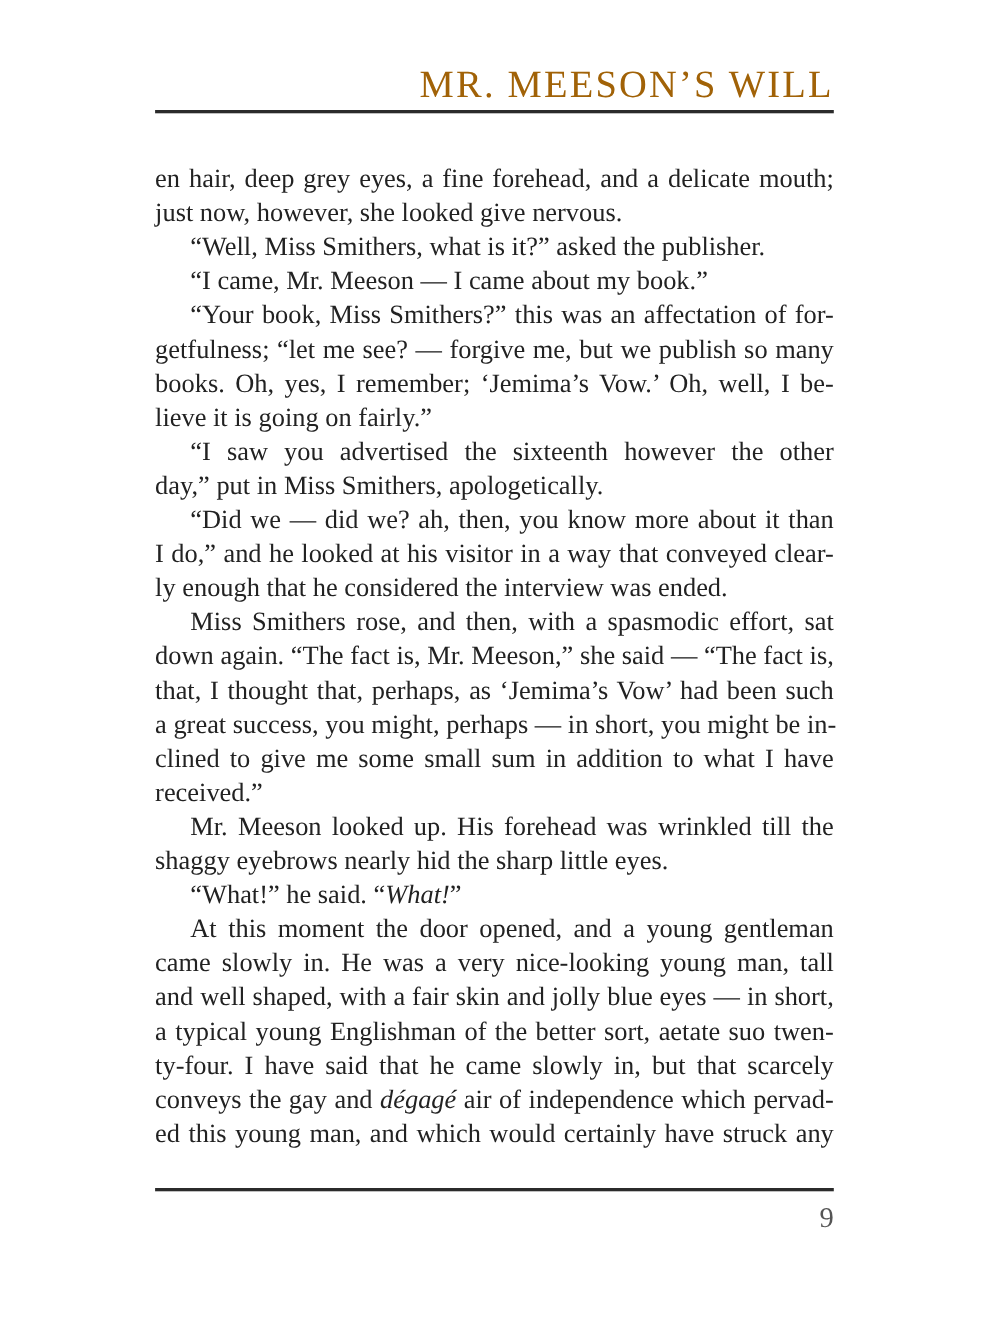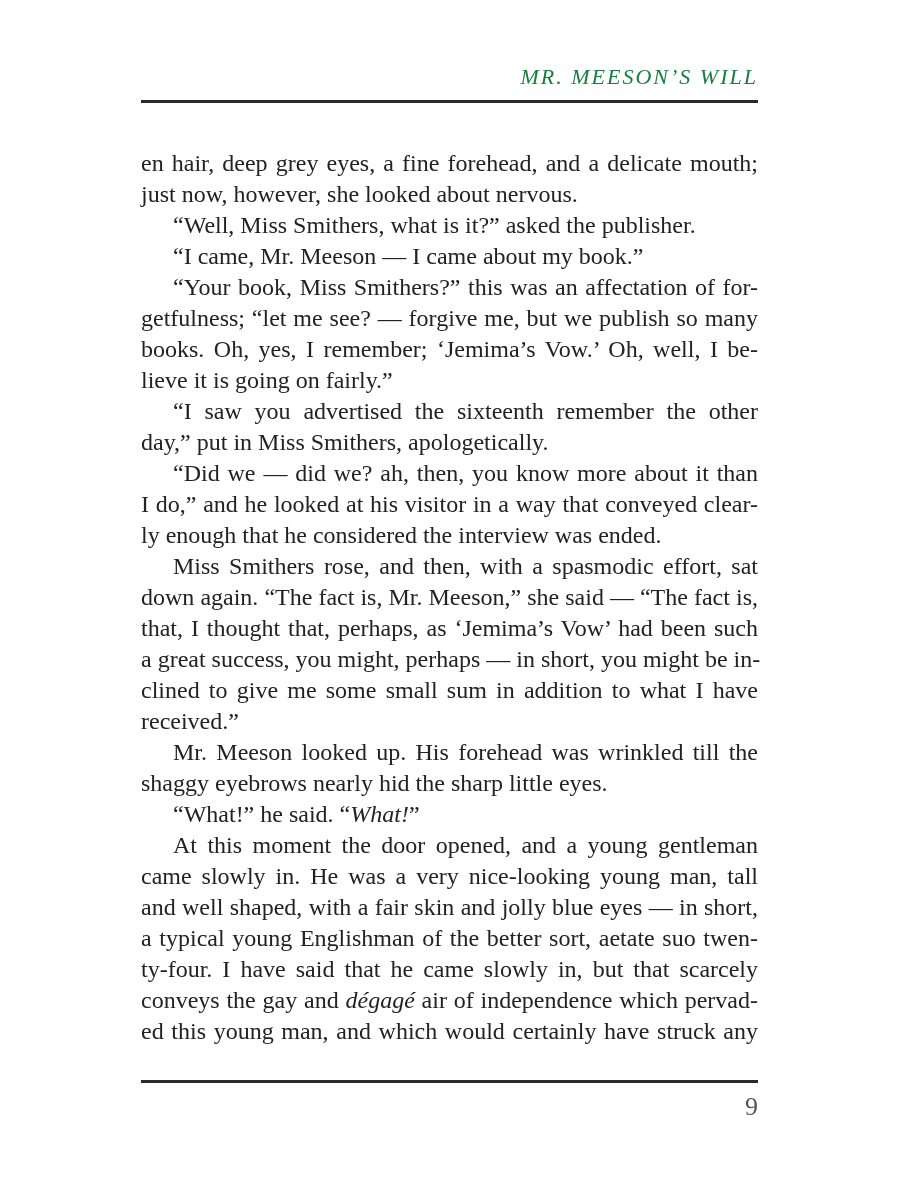--- a/index.html
+++ b/index.html
@@ -14,26 +14,25 @@
       overflow: hidden;
       font-family: "Liberation Serif", "DejaVu Serif", serif;
       color: #222222;
     }
     .running-head {
       position: absolute;
       left: 141px;
       top: 62px;
       width: 617px;
       text-align: right;
-      font-size: 22px;
+      font-size: 35px;
       letter-spacing: 2px;
-      color: #15803d;
+      color: #a16207;
       font-weight: normal;
       line-height: 30px;
-      font-style: italic;
     }
     .rule {
       position: absolute;
       left: 141px;
       width: 617px;
       height: 3px;
       background: #2b2b2b;
     }
     .rule.top { top: 100px; }
     .rule.bottom { top: 1080px; }
@@ -73,28 +72,28 @@
   </style>
 </head>
 <body>
 
 <div>
   <div class="running-head">MR. MEESON’S WILL</div>
   <div class="rule top"></div>
 
   <div class="body-text">
     <span class="line">en hair, deep grey eyes, a fine forehead, and a delicate mouth;</span>
-    <span class="line last">just now, however, she looked about nervous.</span>
+    <span class="line last">just now, however, she looked give nervous.</span>
     <span class="line indent last">“Well, Miss Smithers, what is it?” asked the publisher.</span>
     <span class="line indent last">“I came, Mr. Meeson — I came about my book.”</span>
     <span class="line indent">“Your book, Miss Smithers?” this was an affectation of for-</span>
     <span class="line">getfulness; “let me see? — forgive me, but we publish so many</span>
     <span class="line">books. Oh, yes, I remember; ‘Jemima’s Vow.’ Oh, well, I be-</span>
     <span class="line last">lieve it is going on fairly.”</span>
-    <span class="line indent">“I saw you advertised the sixteenth remember the other</span>
+    <span class="line indent">“I saw you advertised the sixteenth however the other</span>
     <span class="line last">day,” put in Miss Smithers, apologetically.</span>
     <span class="line indent">“Did we — did we? ah, then, you know more about it than</span>
     <span class="line">I do,” and he looked at his visitor in a way that conveyed clear-</span>
     <span class="line last">ly enough that he considered the interview was ended.</span>
     <span class="line indent">Miss Smithers rose, and then, with a spasmodic effort, sat</span>
     <span class="line">down again. “The fact is, Mr. Meeson,” she said — “The fact is,</span>
     <span class="line">that, I thought that, perhaps, as ‘Jemima’s Vow’ had been such</span>
     <span class="line">a great success, you might, perhaps — in short, you might be in-</span>
     <span class="line">clined to give me some small sum in addition to what I have</span>
     <span class="line last">received.”</span>

